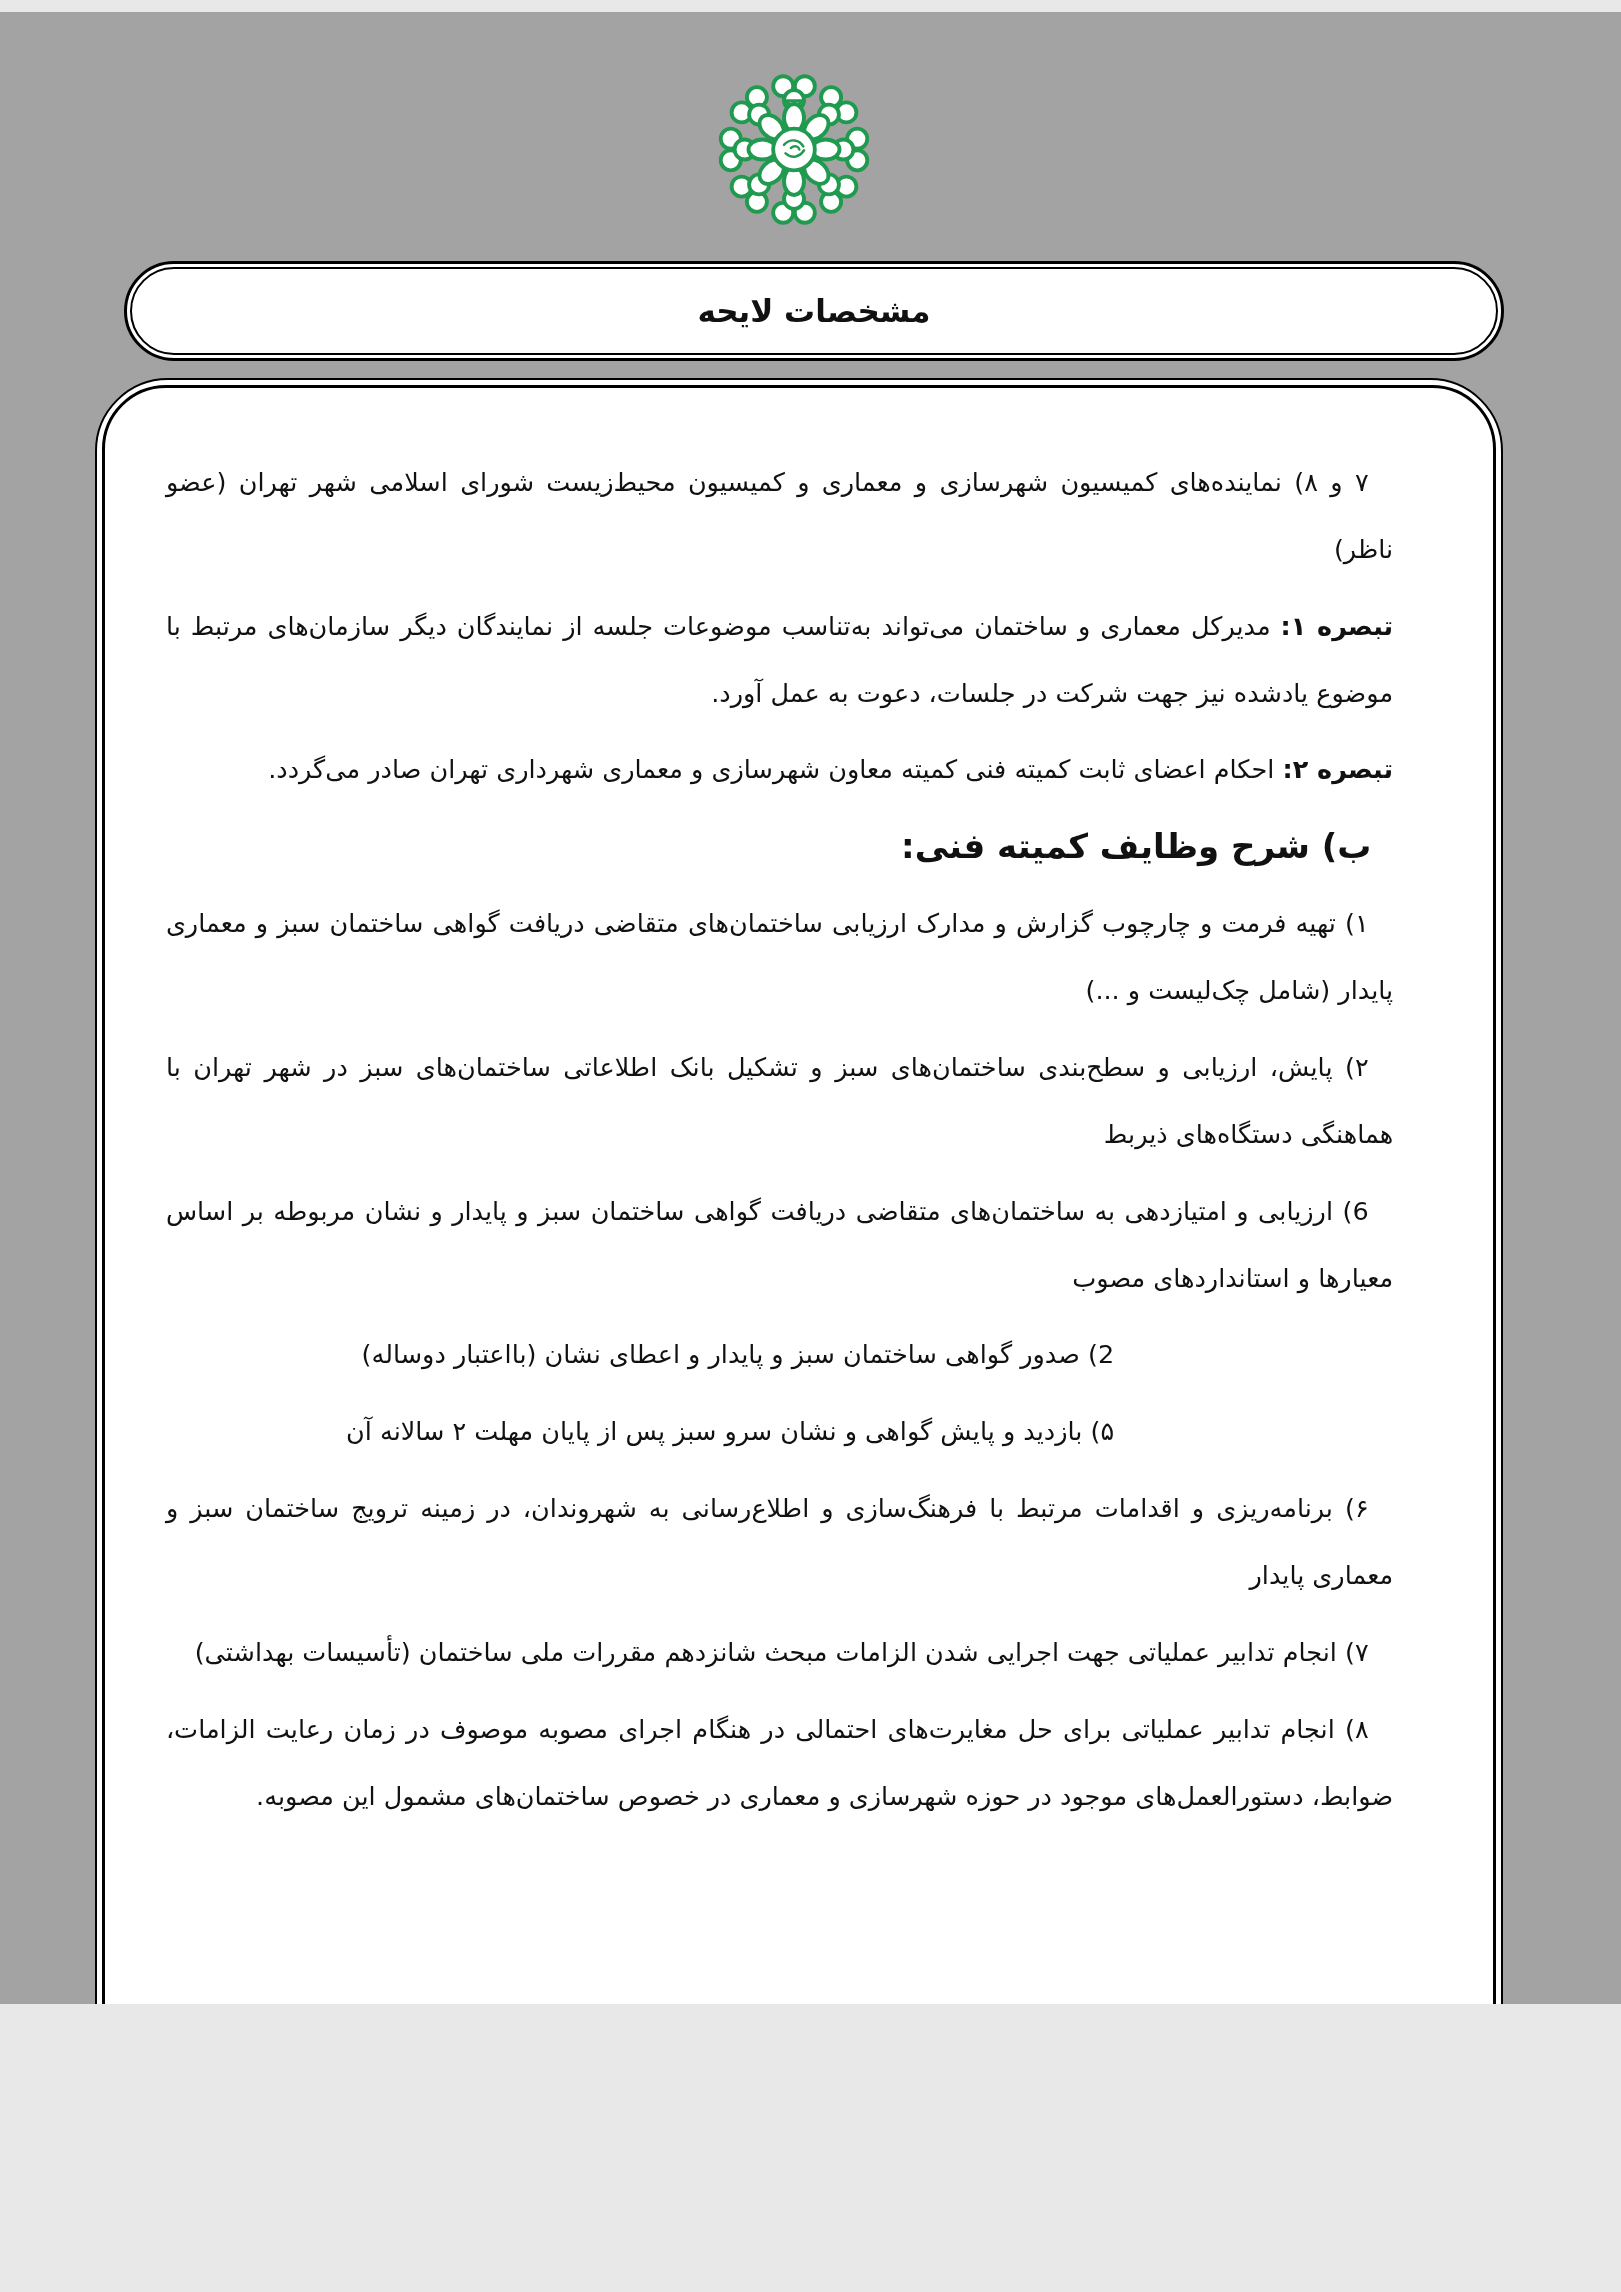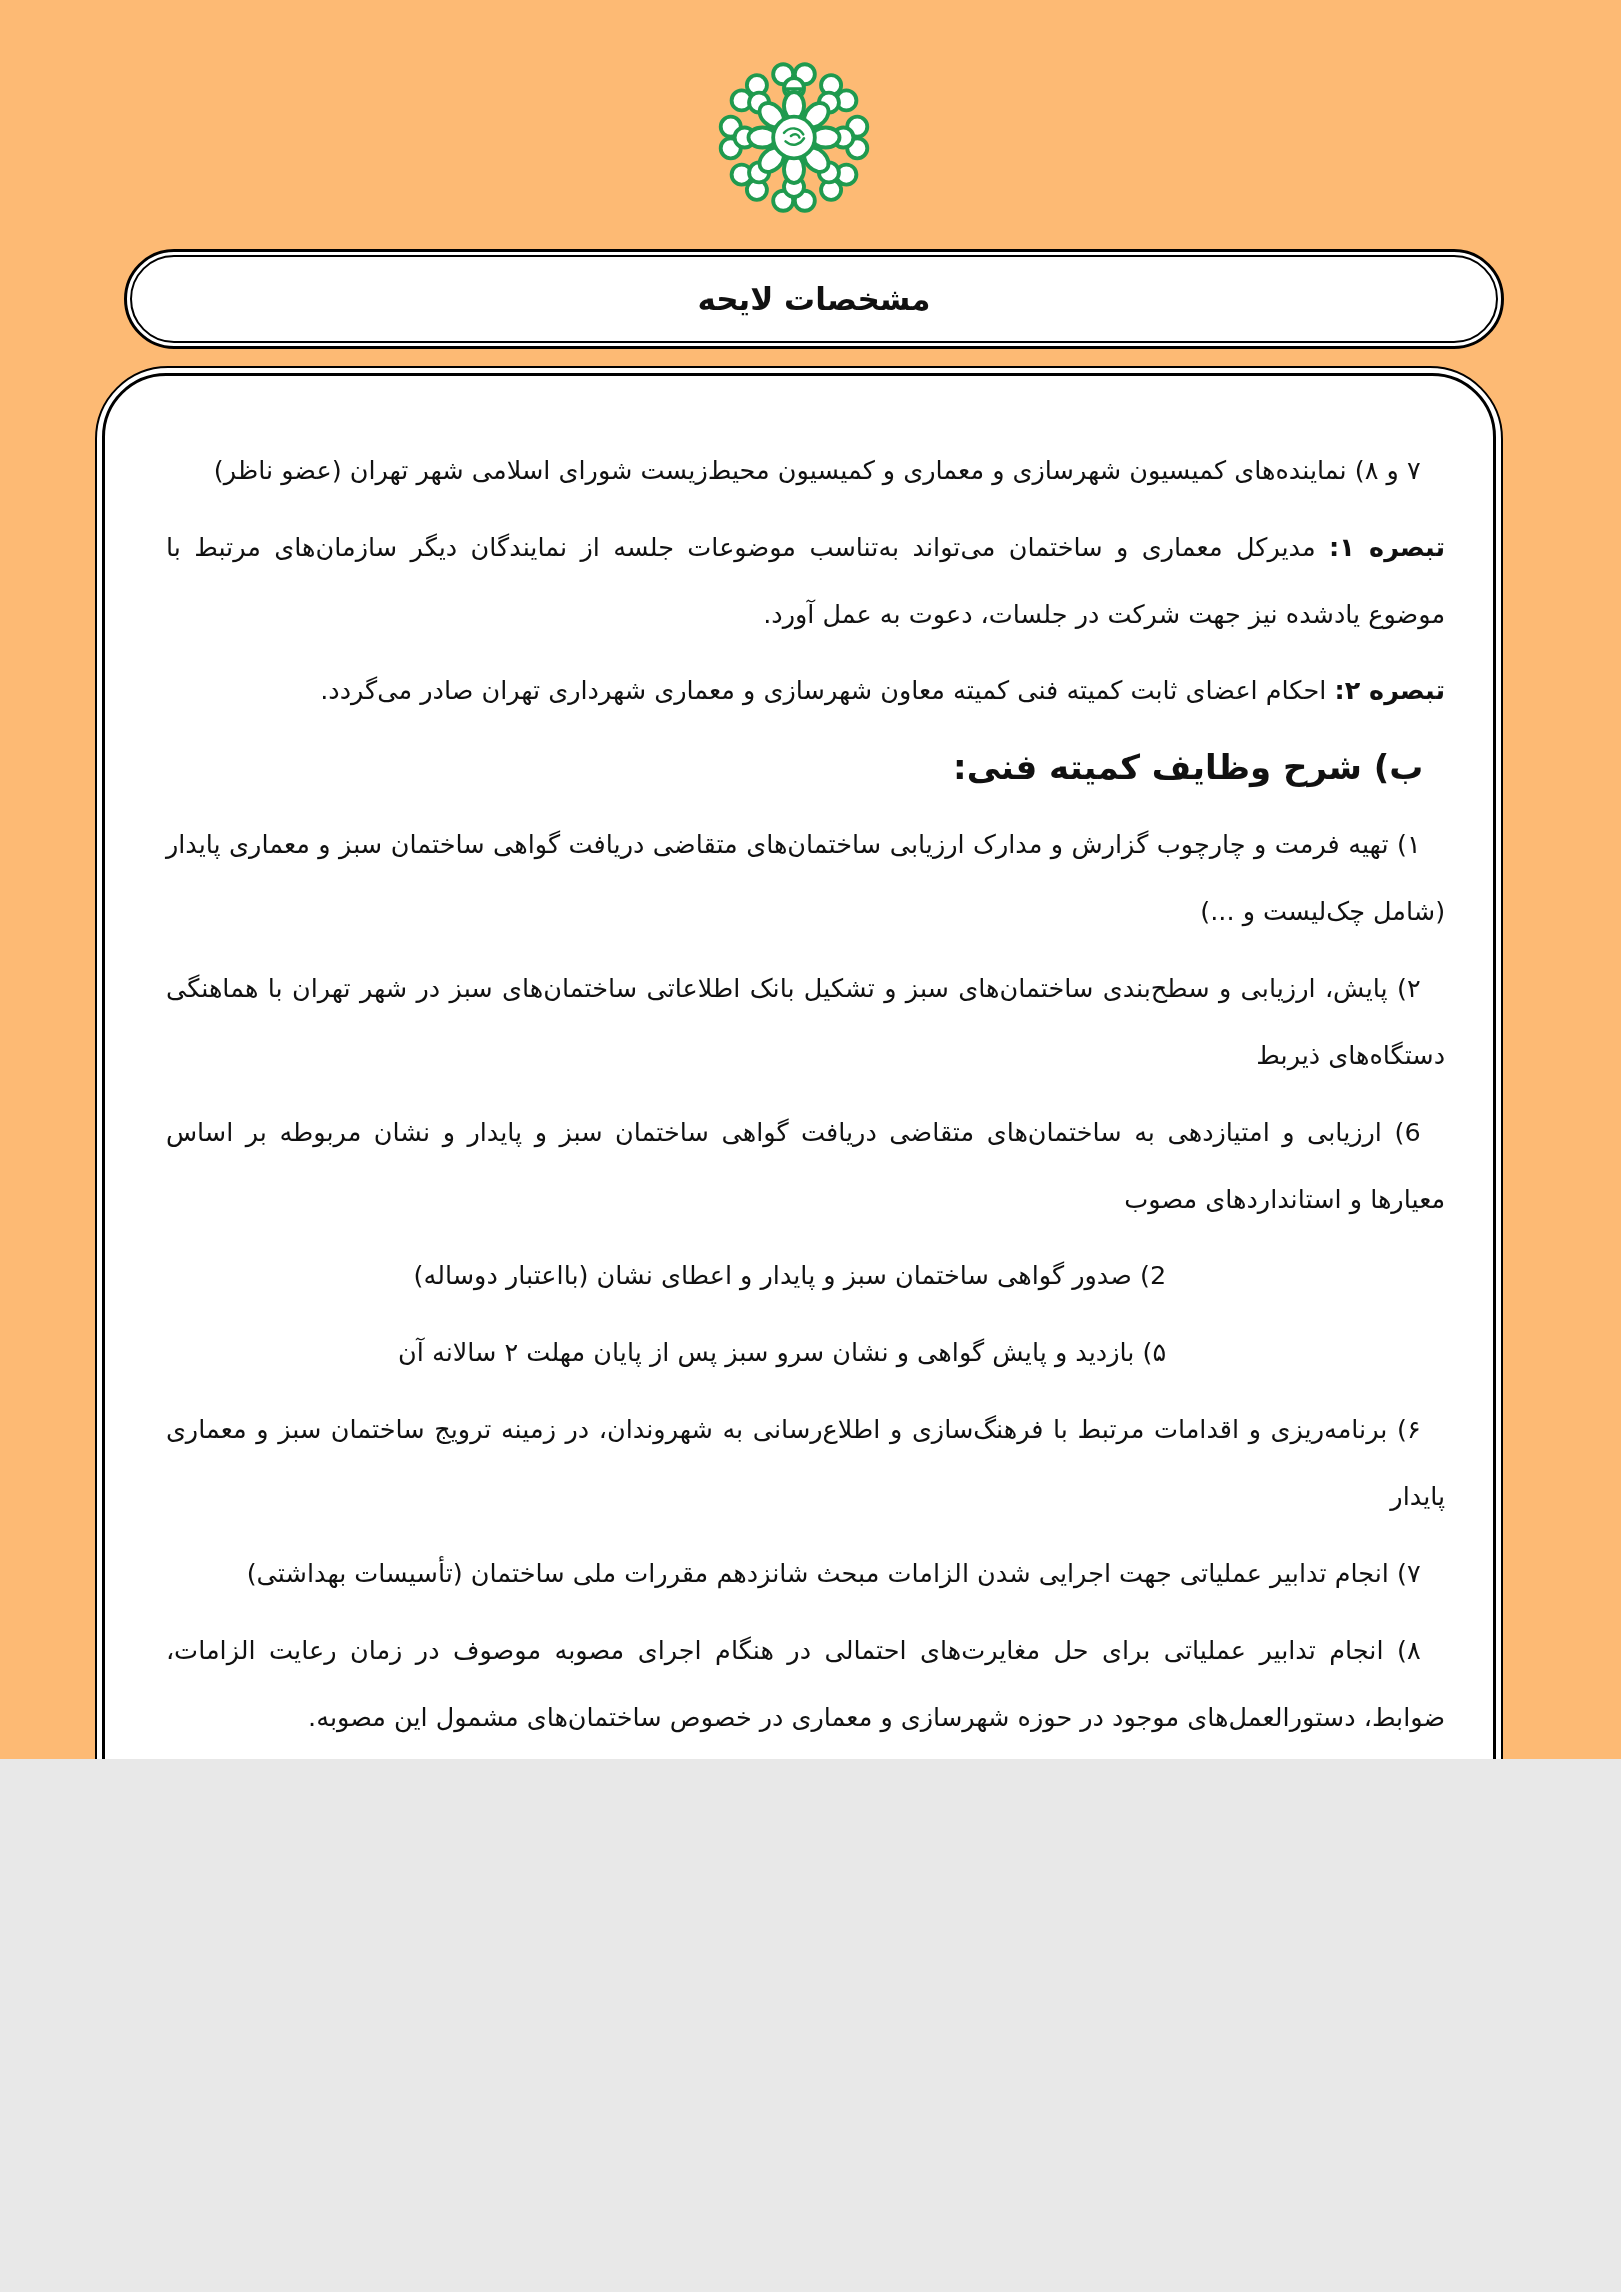--- a/index.html
+++ b/index.html
@@ -1,23 +1,23 @@
 <!DOCTYPE html>
 <html lang="fa"><head>
 <meta charset="utf-8">
 <style>
   html,body{margin:0;padding:0;background:#e8e8e8;}
   .page{
     position:relative;
-    width:1621px;height:1759px;
-    background:#fdba74;
+    width:1621px;height:1992px;
+    background:#a3a3a3;
     font-family:"DejaVu Sans", sans-serif;
     color:#111;
     overflow:hidden;
-    margin:0 auto;
+    margin:12px auto;
   }
   
   .logo{
     position:absolute;left:713px;top:54px;width:162px;height:167px;
   }
   .logo svg{width:100%;height:100%;}
   
   .header-box{
     position:absolute;left:124px;top:249px;width:1380px;height:100px;
     border:3.9px solid #000;border-radius:52px;
@@ -35,21 +35,21 @@
   
   .body-box{
     position:absolute;left:95px;top:366px;width:1408px;height:1727px;
     border:2px solid #000;border-radius:73px;
     box-sizing:border-box;padding:4.9px;
     background:#fff;
   }
   .body-box-inner{
     width:100%;height:100%;box-sizing:border-box;
     border:3.9px solid #000;border-radius:64px;
-    padding:61px 48px 39px 61px;
+    padding:61px 100px 39px 61px;
     overflow:hidden;
   }
   .content{
     direction:rtl;
     font-size:25.5px;
     line-height:67px;
     text-align:justify;
   }
   .content p{margin:0 0 9.8px 0;}
   .para-indent{text-indent:24.5px;}

